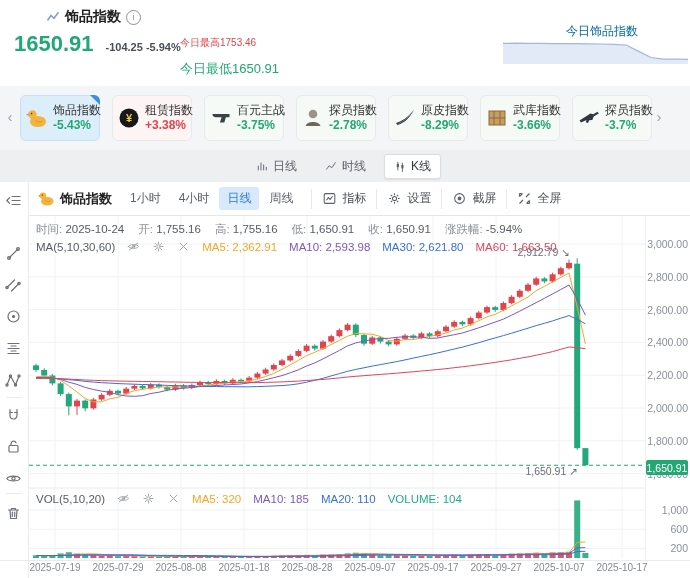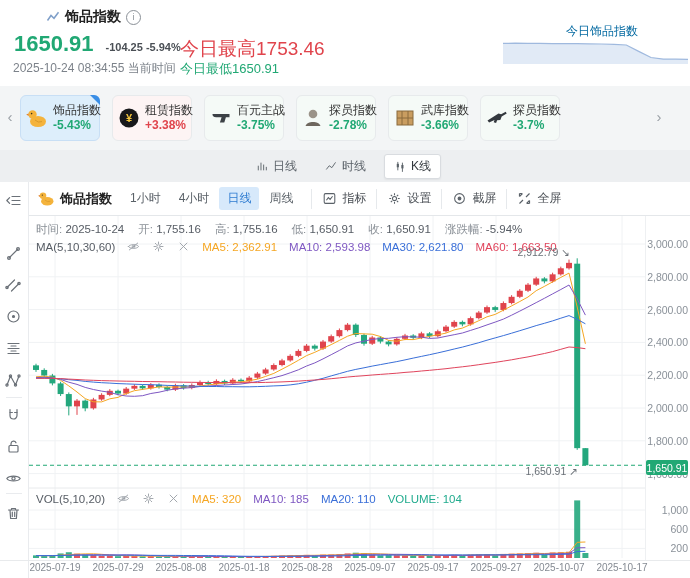--- a/index.html
+++ b/index.html
@@ -7,21 +7,21 @@
           font-family:"Liberation Sans","DejaVu Sans",sans-serif;color:#333;}
   
   .hdr{position:absolute;left:0;top:0;width:690px;height:86px;background:#fff;}
   .hdr-title{position:absolute;left:46px;top:8px;display:flex;align-items:center;gap:5px;
              font-size:14px;font-weight:bold;color:#222;}
   .info-dot{display:inline-flex;align-items:center;justify-content:center;width:13px;height:13px;
             border:1.2px solid #8a9097;border-radius:50%;font-size:9px;font-weight:normal;color:#8a9097;}
   .price-row{position:absolute;left:14px;top:31px;display:flex;align-items:baseline;gap:12px;}
   .big-price{font-size:22px;font-weight:bold;color:#21a874;}
   .chg{font-size:11px;color:#4a4f55;font-weight:bold;}
-  .hi{position:absolute;left:180px;top:36px;font-size:19px;color:#e0444c;}
+  .hi{position:absolute;left:180px;top:36px;font-size:10px;color:#e0444c;}
   .lo{position:absolute;left:180px;top:60px;font-size:13px;color:#21a874;}
   .dt{position:absolute;left:13px;top:60px;font-size:12px;color:#7c828a;}
   .spark-label{position:absolute;left:566px;top:23px;font-size:12px;color:#0369a1;}
   .spark{position:absolute;left:503px;top:38px;}
   
   .cards{position:absolute;left:0;top:86px;width:690px;height:64px;background:#f3f5f6;}
   .cards-inner{position:absolute;left:20px;top:9px;display:flex;gap:12px;}
   .nav-arr{position:absolute;top:22px;font-size:15px;color:#9aa0a6;cursor:pointer;width:14px;text-align:center;}
   .card{position:relative;width:80px;height:46px;background:#fff;border:1px solid #e7eaec;border-radius:6px;
         display:flex;align-items:center;gap:5px;padding:0 5px;box-sizing:border-box;cursor:pointer;}
@@ -80,21 +80,20 @@
             <path d="M1.5 10.5L5 5.5l3 2.8L12.5 2.3" stroke="#7f9fc9" fill="none" stroke-width="1.5"></path>
           </svg>
       </span>
       <span>饰品指数</span>
       <span class="info-dot">i</span>
     </div>
     <div class="price-row">
       <span class="big-price">1650.91</span>
       <span class="chg">-104.25 -5.94%</span>
     </div>
-    <div class="dt">2025-10-24 08:34:55 当前时间</div>
     <div class="hi"><span>今日最高</span><span>1753.46</span></div>
     <div class="lo"><span>今日最低</span><span>1650.91</span></div>
     <div class="spark-label">今日饰品指数</div>
     <div class="spark">
         <svg id="sparksvg" width="185" height="26">
           <path d="M0.0 5.4L12.3 5.2L24.7 5.4L37.0 5.4L49.3 5.6L61.7 5.6L74.0 5.7L86.3 5.9L98.7 6.0L111.0 6.4L123.3 7.0L135.7 13.4L148.0 19.5L160.3 21.1L172.7 21.2L185.0 21.3L185 26L0 26Z" fill="rgba(147,178,223,.28)"></path>
           <path d="M0.0 5.4L12.3 5.2L24.7 5.4L37.0 5.4L49.3 5.6L61.7 5.6L74.0 5.7L86.3 5.9L98.7 6.0L111.0 6.4L123.3 7.0L135.7 13.4L148.0 19.5L160.3 21.1L172.7 21.2L185.0 21.3" stroke="#9fb9de" fill="none" stroke-width="1.2"></path>
         </svg>
       </div>
   </div>
@@ -143,20 +142,32 @@
         <div class="card tint-green">
           <span>
             <svg viewBox="0 0 22 22" width="22" height="22">
               <circle cx="11" cy="7" r="4.3" fill="#9b9389"></circle>
               <path d="M3.5 19c1.5-5.5 13.5-5.5 15 0z" fill="#6e675e"></path>
             </svg>
           </span>
           <span>
             <div class="nm">探员指数</div>
             <div class="ch down-green">-2.78%</div>
+          </span>
+        </div>
+        <div class="card tint-green">
+          <span>
+            <svg viewBox="0 0 22 22" width="22" height="22">
+              <path d="M2 16C8 14.5 14 10 19.5 3.5 15 12 9 16.5 3.5 18z" fill="#2f343a"></path>
+              <path d="M19.5 3.5C15 10 10 14 4.5 16.5" stroke="#8e98a2" stroke-width=".7" fill="none"></path>
+            </svg>
+          </span>
+          <span>
+            <div class="nm">原皮指数</div>
+            <div class="ch down-green">-8.29%</div>
           </span>
         </div>
         <div class="card tint-green">
           <span>
             <svg viewBox="0 0 22 22" width="22" height="22">
               <rect x="3" y="4" width="16" height="14" fill="#c99d60" stroke="#8a6a3c"></rect>
               <path d="M8 4v14M14 4v14M3 11h16" stroke="#8a6a3c"></path>
             </svg>
           </span>
           <span>

